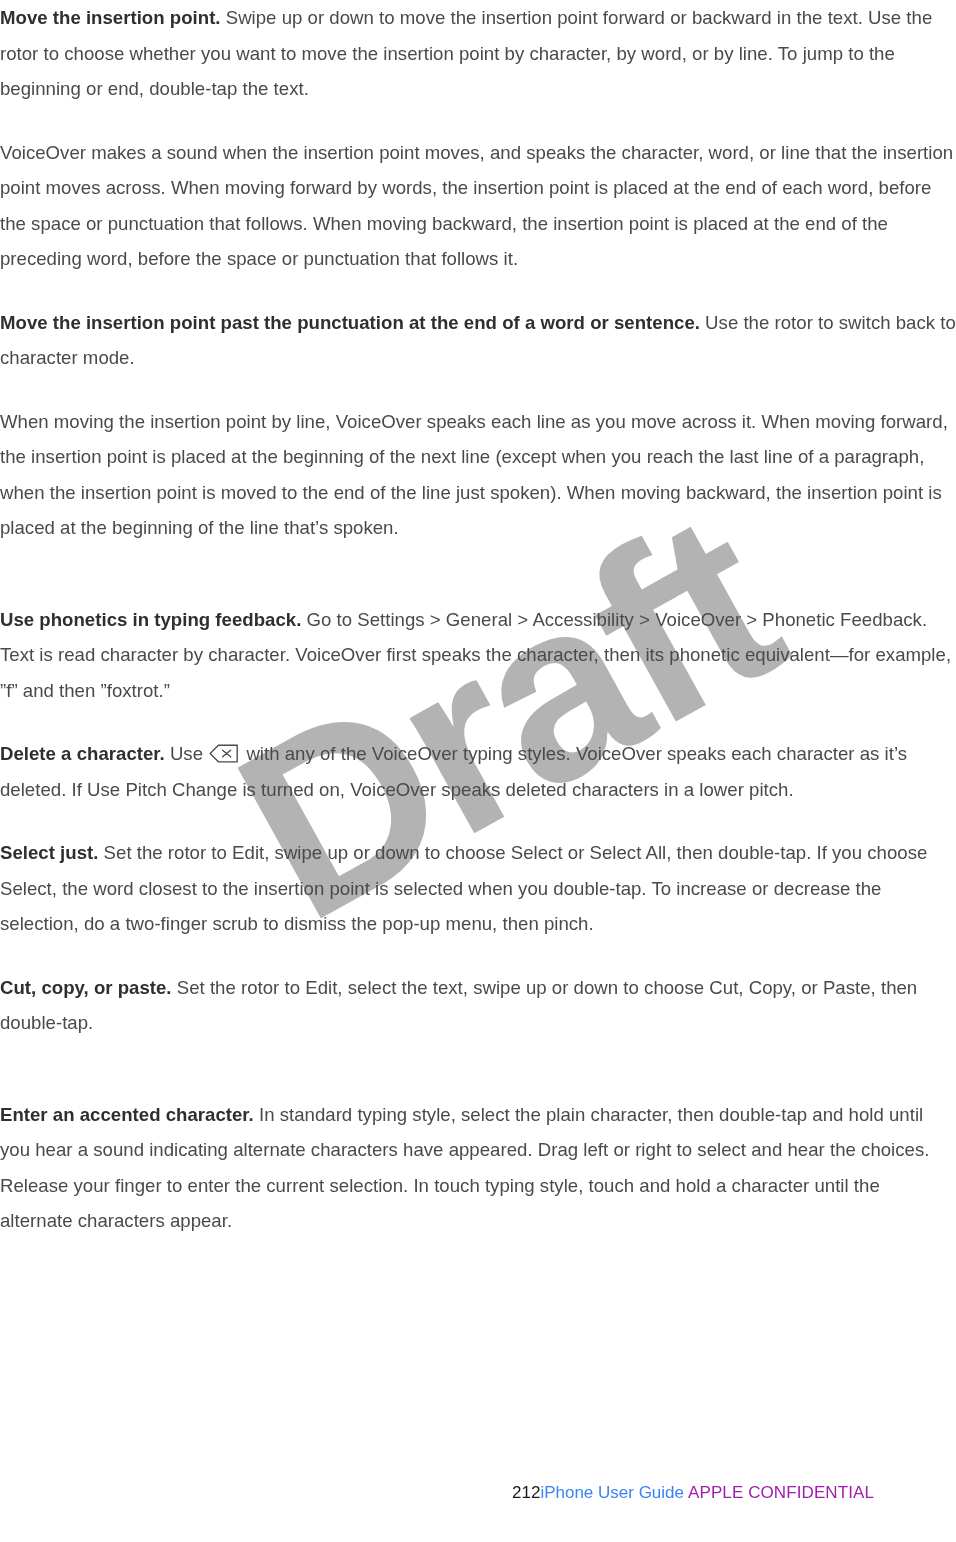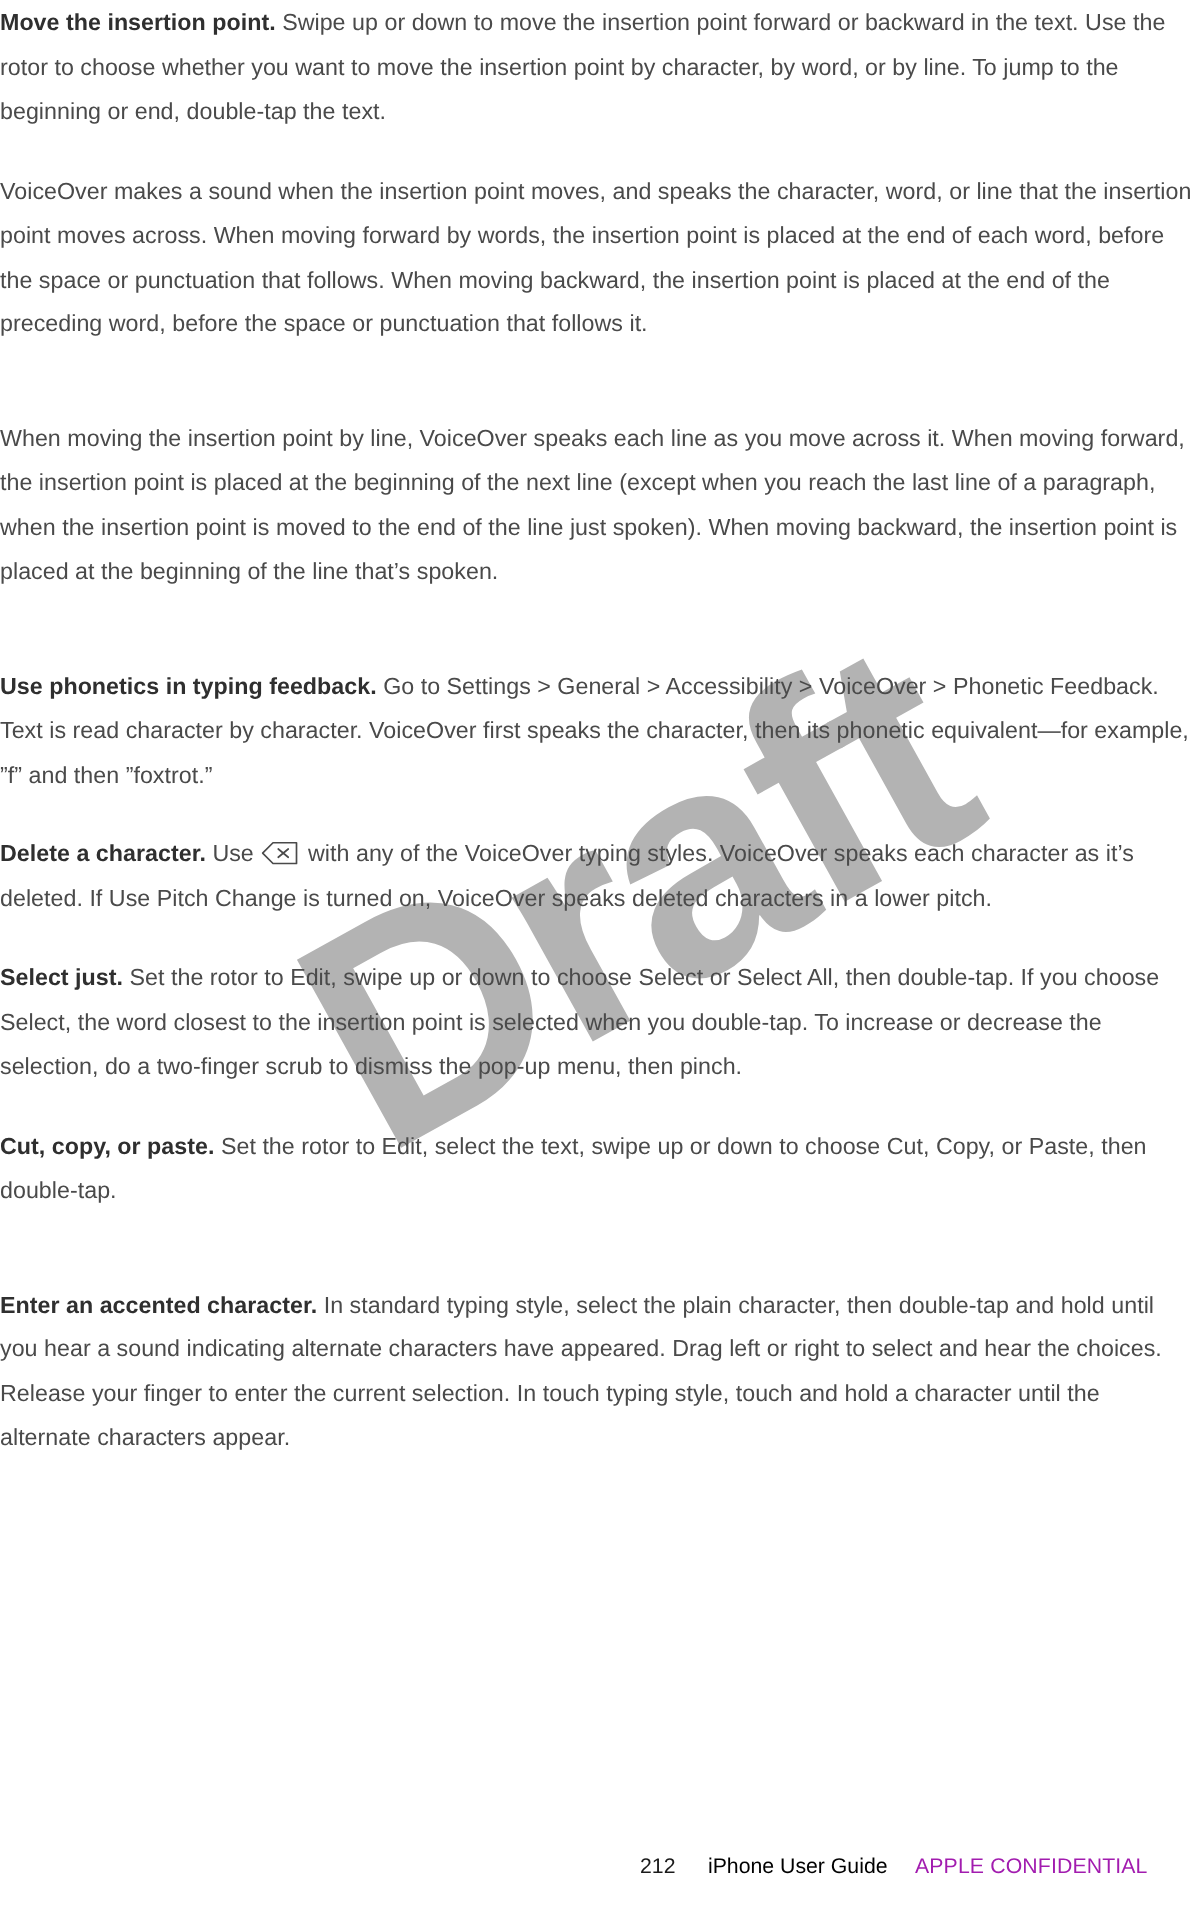--- a/index.html
+++ b/index.html
@@ -103,26 +103,25 @@
     left: 512px;
     top: 1px;
     display: flex;
     align-items: baseline;
     font-size: 17px;
     font-family: "Liberation Sans", "DejaVu Sans", sans-serif;
   }
   #footer .page-number {
     color: #1a1a1a;
     font-weight: 400;
-    margin-right: 26px;
   }
   #footer .guide-title {
-    color: #000000;
+    color: #3b82f6;
     font-weight: 400;
-    margin-right: 22px;
+    margin-right: 4px;
   }
   #footer .confidential {
     color: #a21caf;
     font-weight: 400;
     letter-spacing: 0.1px;
   }
 </style>
 </head>
 <body>
 
@@ -133,20 +132,21 @@
   </div>
 
   <div id="content">
 
     <p class="para"><b>Move the insertion point.</b><span> Swipe up or down to move the insertion point forward or backward in the text. Use the rotor to choose whether you want to move the insertion point by character, by word, or by line. To jump to the beginning or end, double-tap the text.</span></p>
     <div class="spacer-md"></div>
 
     <p class="para"><span>VoiceOver makes a sound when the insertion point moves, and speaks the character, word, or line that the insertion point moves across. When moving forward by words, the insertion point is placed at the end of each word, before the space or punctuation that follows. When moving backward, the insertion point is placed at the end of the preceding word, before the space or punctuation that follows it.</span></p>
     <div class="spacer-md"></div>
 
+    <p class="para"><b>Move the insertion point past the punctuation at the end of a word or sentence.</b><span> Use the rotor to switch back to character mode.</span></p>
     <div class="spacer-md"></div>
 
     <p class="para"><span>When moving the insertion point by line, VoiceOver speaks each line as you move across it. When moving forward, the insertion point is placed at the beginning of the next line (except when you reach the last line of a paragraph, when the insertion point is moved to the end of the line just spoken). When moving backward, the insertion point is placed at the beginning of the line that’s spoken.</span></p>
     <div class="spacer-md"></div>
 
     <div class="spacer-md"></div>
 
     <p class="para"><b>Use phonetics in typing feedback.</b><span> Go to Settings &gt; General &gt; Accessibility &gt; VoiceOver &gt; Phonetic Feedback. Text is read character by character. VoiceOver first speaks the character, then its phonetic equivalent—for example, ”f” and then ”foxtrot.”</span></p>
     <div class="spacer-md"></div>
 

